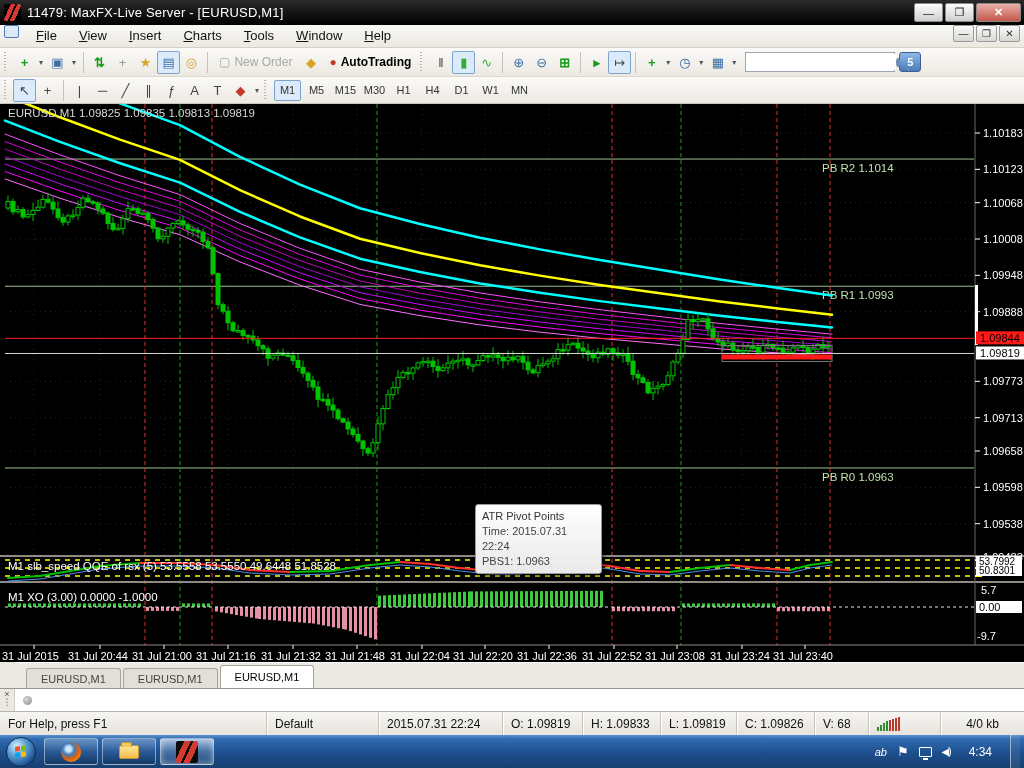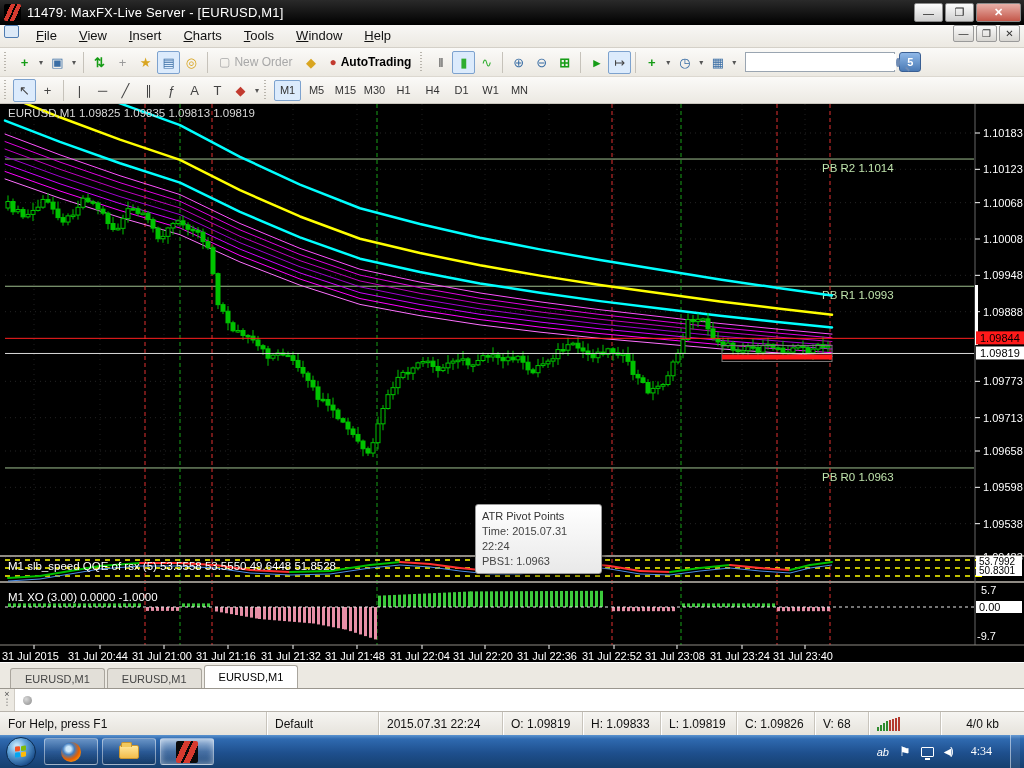--- a/index.html
+++ b/index.html
@@ -49,21 +49,21 @@
   .tf-btn { min-width:27px; height:21px; margin:16px 1px; display:flex; align-items:center; justify-content:center; font-size:11px; color:#333; border:1px solid transparent; border-radius:2px; }
   .tf-btn.pressed { background:#dcebfc; border-color:#7da2ce; }
 
   
   .chart-wrap { position:absolute; top:104px; left:0; width:1024px; height:558px; background:#000; }
   svg text { font-family:"Liberation Sans",sans-serif; }
   .tooltip { position:absolute; left:475px; top:400px; width:127px; background:linear-gradient(#ffffff,#e9e9e9); border:1px solid #999; border-radius:3px; box-shadow:2px 2px 4px rgba(0,0,0,.5); padding:4px 6px; font-size:11px; color:#444; line-height:15px; }
   .tooltip .tt-title { color:#333; }
 
   
-  .tabsrow { position:absolute; top:662px; left:0; right:0; height:26px; background:#ece9e2; border-top:1px solid #fff; display:flex; align-items:flex-end; padding-left:10px; }
+  .tabsrow { position:absolute; top:662px; left:16px; right:0; height:26px; background:#ece9e2; border-top:1px solid #fff; display:flex; align-items:flex-end; padding-left:10px; }
   .chart-tab { height:20px; padding:0 14px; display:flex; align-items:center; font-size:11px; color:#444; background:#e2dfd8; border:1px solid #a9a59d; border-bottom:none; border-radius:3px 3px 0 0; margin-right:2px; }
   .chart-tab.active { background:#fff; color:#000; height:23px; font-size:11px; }
 
   
   .terminal { position:absolute; top:688px; left:0; right:0; height:23px; background:#fff; border-top:1px solid #9a968e; display:flex; align-items:center; }
   .term-gutter { width:15px; height:100%; background:#ece9e2; border-right:1px solid #d0ccc4; display:flex; flex-direction:column; align-items:center; font-size:9px; color:#555; line-height:8px; padding-top:1px; }
   .term-dot { width:9px; height:9px; border-radius:50%; background:radial-gradient(circle at 35% 35%, #d8d8d8, #8a8a8a); margin:0 6px 0 8px; }
   .term-text { font-size:12px; color:#000; white-space:pre; }
 
   
@@ -84,21 +84,21 @@
   .ff-icon { width:20px; height:20px; border-radius:50%; background:radial-gradient(circle at 38% 35%, #cde8fa 0 14%, #3f7cc0 32%, #e66000 58%, #f9a11b 85%); }
   .folder-icon { width:20px; height:14px; background:linear-gradient(#ffe79a,#f2bc4b); border:1px solid #c89530; border-radius:2px; position:relative; }
   .folder-icon::before { content:""; position:absolute; top:-4px; left:1px; width:9px; height:4px; background:#f2c95d; border:1px solid #c89530; border-bottom:none; border-radius:2px 2px 0 0; }
   .mt4-task-icon { width:22px; height:22px; background:#0a0a0a; border-radius:2px; background-image:linear-gradient(115deg, transparent 26%, #d63a2f 26% 46%, #0a0a0a 46% 54%, #d63a2f 54% 74%, transparent 74%); }
   .tray { margin-left:auto; display:flex; align-items:center; color:#fff; gap:10px; padding-right:4px; }
   .tray-ab { font-style:italic; font-size:11px; }
   .tray-flag { font-size:13px; }
   .net-icon { width:13px; height:10px; border:1px solid #fff; border-radius:1px; position:relative; }
   .net-icon::after { content:""; position:absolute; left:3px; top:10px; width:5px; height:2px; background:#fff; }
   .spk { font-size:10px; letter-spacing:-1px; }
-  .clock { font-size:12px; padding:0 8px;font-family:Liberation Serif, serif; }
+  .clock { font-size:12px; padding:0 8px; }
   .show-desktop { width:10px; height:33px; border-left:1px solid rgba(255,255,255,.5); background:rgba(255,255,255,.08); }
 </style>
 </head>
 <body>
 
 <div class="window">
 
   <div class="titlebar">
     <div class="mt4-logo"></div>
     <div class="title-text">11479: MaxFX-Live Server - [EURUSD,M1]</div>

